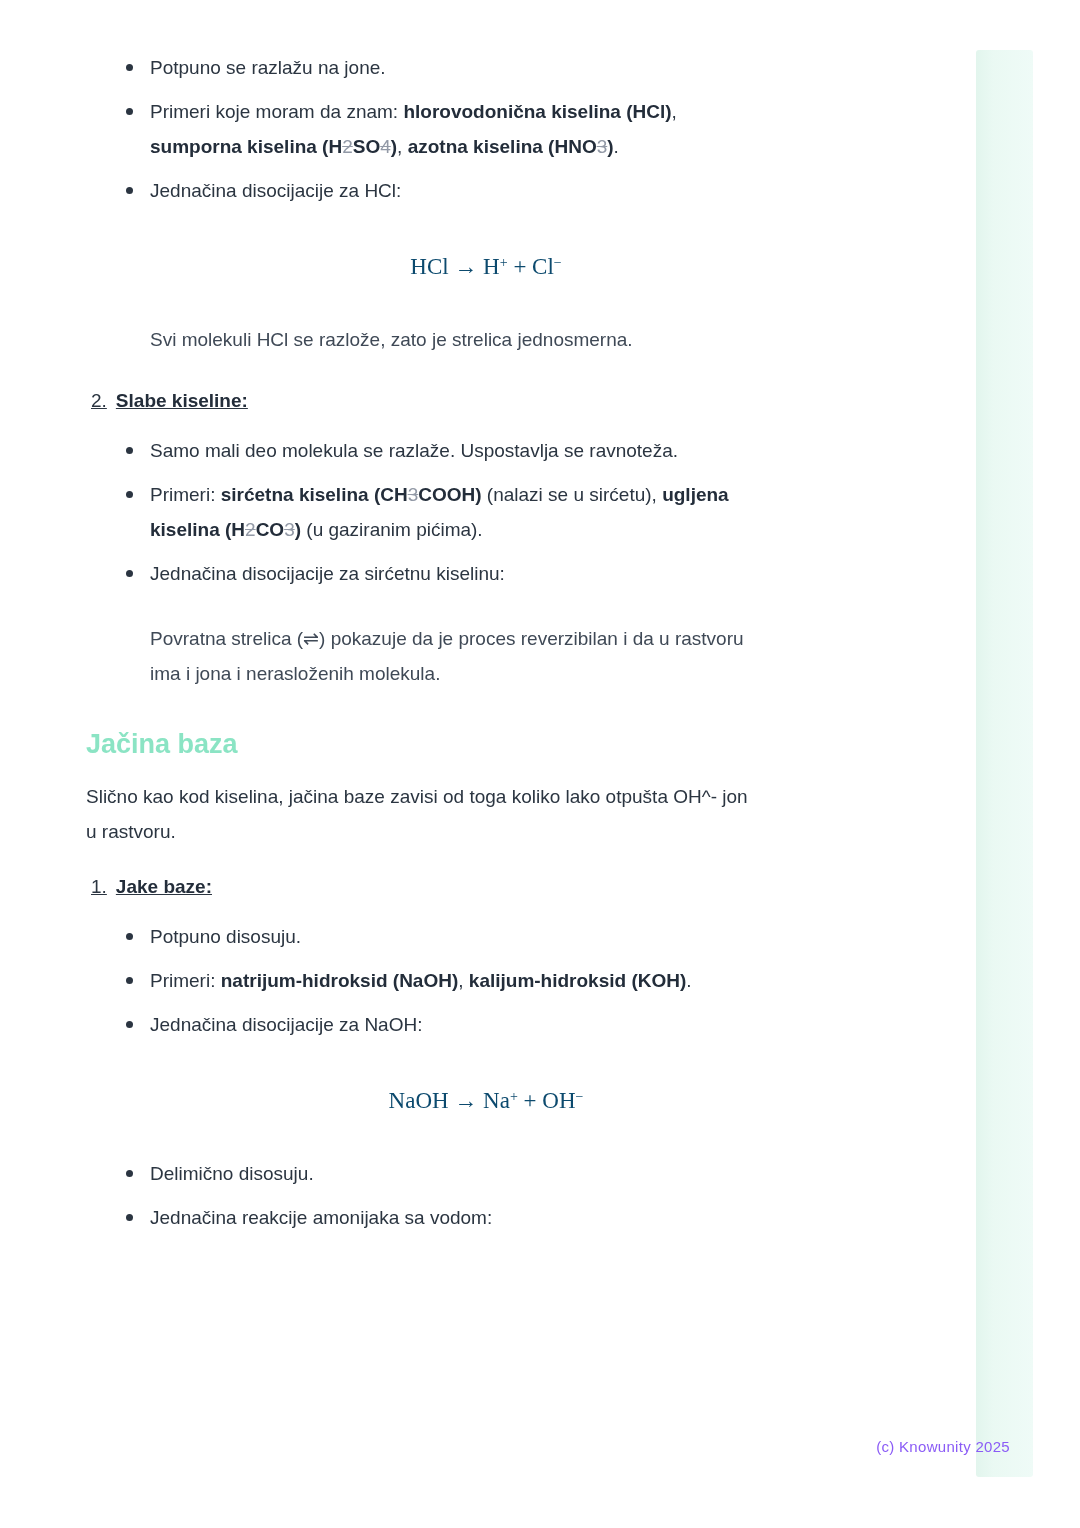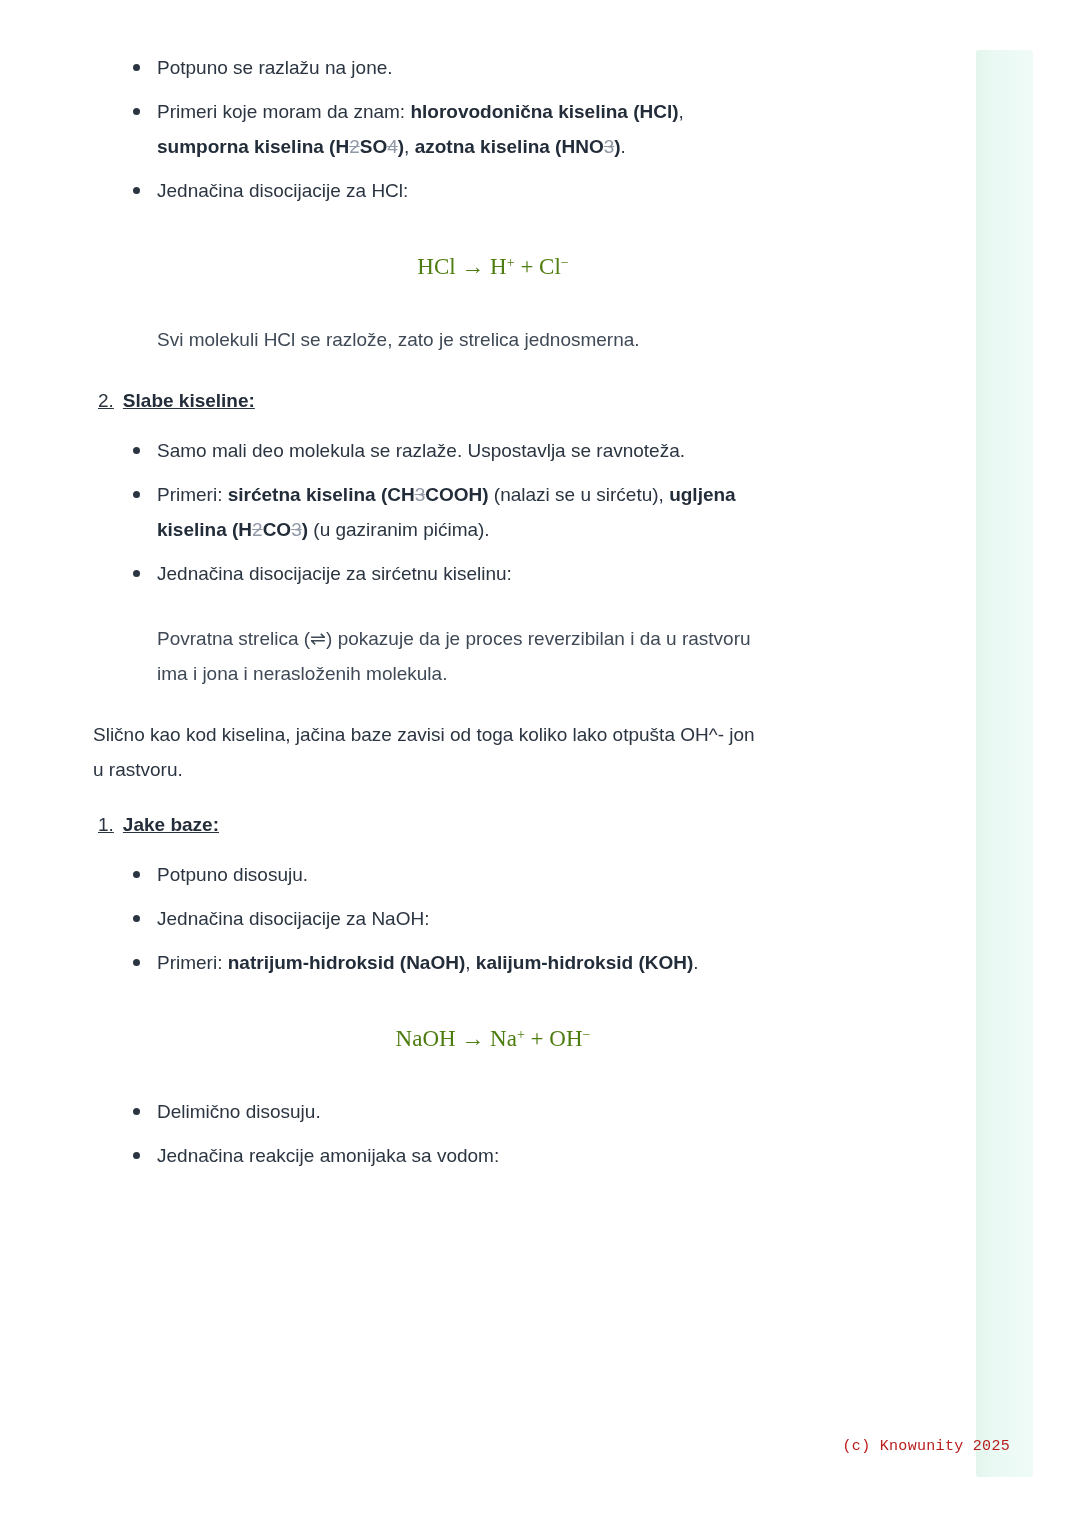--- a/index.html
+++ b/index.html
@@ -16,21 +16,21 @@
     position: absolute;
     left: 976px;
     top: 50px;
     width: 57px;
     height: 1427px;
     border-radius: 3px;
     background: linear-gradient(90deg, #e2f5ed 0%, #eaf9f3 30%, #effbf7 100%);
   }
   .content {
     position: absolute;
-    left: 93px;
+    left: 86px;
     top: 50px;
     width: 780px;
   }
   .bullet {
     position: relative;
     padding-left: 64px;
     margin: 0 0 9px 0;
     font-size: 19px;
     line-height: 35px;
   }
@@ -52,21 +52,21 @@
   }
   .numbered .num { margin-right: 9px; }
   .numbered .label { font-weight: 700; color: #232d3a; }
   .equation {
     margin: 30px 0 30px 64px;
     width: 672px;
     text-align: center;
     font-family: "Liberation Serif", "DejaVu Serif", serif;
     font-size: 23px;
     line-height: 50px;
-    color: #4d7c0f;
+    color: #0c4a6e;
   }
   .equation .sup { font-size: 14px; vertical-align: 7px; }
   .equation .sub { font-size: 14px; vertical-align: -3px; }
   .note {
     margin: 30px 0 26px 64px;
     font-size: 19px;
     line-height: 35px;
     color: #3f4956;
   }
   .heading {
@@ -86,43 +86,43 @@
     font-weight: 400;
     color: #9299a6;
     text-decoration: line-through;
   }
   .footer {
     position: absolute;
     top: 1438px;
     right: 70px;
     font-size: 15px;
     letter-spacing: 0.3px;
-    color: #b91c1c;
-    font-family: Liberation Mono, monospace;
+    color: #8b5cf6;
   }
 </style>
 </head>
 <body>
 
 <div class="page">
   <div class="edge-stripe"></div>
   <div class="content">
       <div class="bullet"><span class="nseg">Potpuno se razlažu na jone.</span></div>
       <div class="bullet"><span class="nseg">Primeri koje moram da znam: </span><span class="bseg">hlorovodonična kiselina (HCl)</span><span class="nseg">, </span><br><span class="bseg">sumporna kiselina (H</span><span class="strike">2</span><span class="bseg">SO</span><span class="strike">4</span><span class="bseg">)</span><span class="nseg">, </span><span class="bseg">azotna kiselina (HNO</span><span class="strike">3</span><span class="bseg">)</span><span class="nseg">.</span></div>
       <div class="bullet"><span class="nseg">Jednačina disocijacije za HCl:</span></div>
       <div class="equation"><span class="main">HCl → H</span><span class="sup">+</span><span class="main"> + Cl</span><span class="sup">−</span></div>
       <div class="note"><span class="nseg">Svi molekuli HCl se razlože, zato je strelica jednosmerna.</span></div>
       <div class="numbered"><span class="num">2.</span><span class="label">Slabe kiseline:</span></div>
       <div class="bullet"><span class="nseg">Samo mali deo molekula se razlaže. Uspostavlja se ravnoteža.</span></div>
       <div class="bullet"><span class="nseg">Primeri: </span><span class="bseg">sirćetna kiselina (CH</span><span class="strike">3</span><span class="bseg">COOH)</span><span class="nseg"> (nalazi se u sirćetu), </span><span class="bseg">ugljena</span><br><span class="bseg">kiselina (H</span><span class="strike">2</span><span class="bseg">CO</span><span class="strike">3</span><span class="bseg">)</span><span class="nseg"> (u gaziranim pićima).</span></div>
       <div class="bullet"><span class="nseg">Jednačina disocijacije za sirćetnu kiselinu:</span></div>
       <div class="note"><span class="nseg">Povratna strelica (⇌) pokazuje da je proces reverzibilan i da u rastvoru</span><br><span class="nseg">ima i jona i nerasloženih molekula.</span></div>
+      <h2 class="heading">Jačina baza</h2>
       <div class="paragraph"><span class="nseg">Slično kao kod kiselina, jačina baze zavisi od toga koliko lako otpušta OH^- jon</span><br><span class="nseg">u rastvoru.</span></div>
       <div class="numbered"><span class="num">1.</span><span class="label">Jake baze:</span></div>
       <div class="bullet"><span class="nseg">Potpuno disosuju.</span></div>
+      <div class="bullet"><span class="nseg">Primeri: </span><span class="bseg">natrijum-hidroksid (NaOH)</span><span class="nseg">, </span><span class="bseg">kalijum-hidroksid (KOH)</span><span class="nseg">.</span></div>
       <div class="bullet"><span class="nseg">Jednačina disocijacije za NaOH:</span></div>
-      <div class="bullet"><span class="nseg">Primeri: </span><span class="bseg">natrijum-hidroksid (NaOH)</span><span class="nseg">, </span><span class="bseg">kalijum-hidroksid (KOH)</span><span class="nseg">.</span></div>
       <div class="equation"><span class="main">NaOH → Na</span><span class="sup">+</span><span class="main"> + OH</span><span class="sup">−</span></div>
       <div class="bullet"><span class="nseg">Delimično disosuju.</span></div>
       <div class="bullet"><span class="nseg">Jednačina reakcije amonijaka sa vodom:</span></div>
     </div>
   <div class="footer">(c) Knowunity 2025</div>
 </div>
 
 </body></html>

